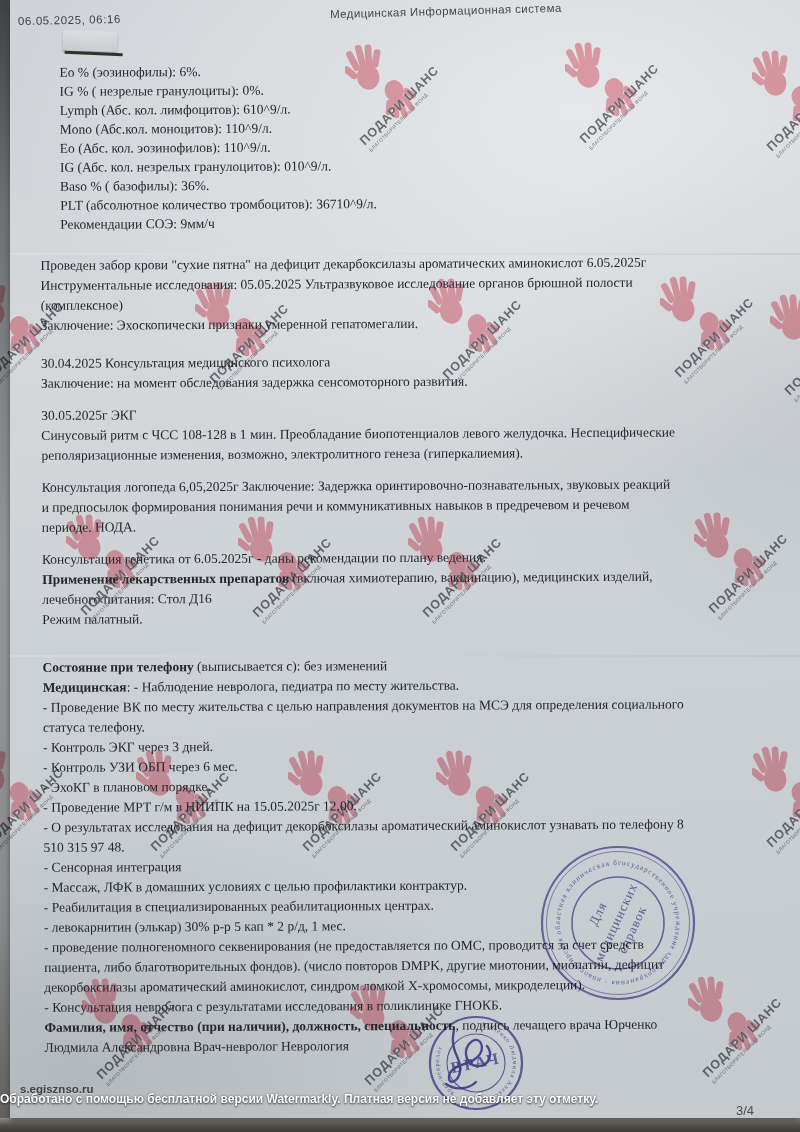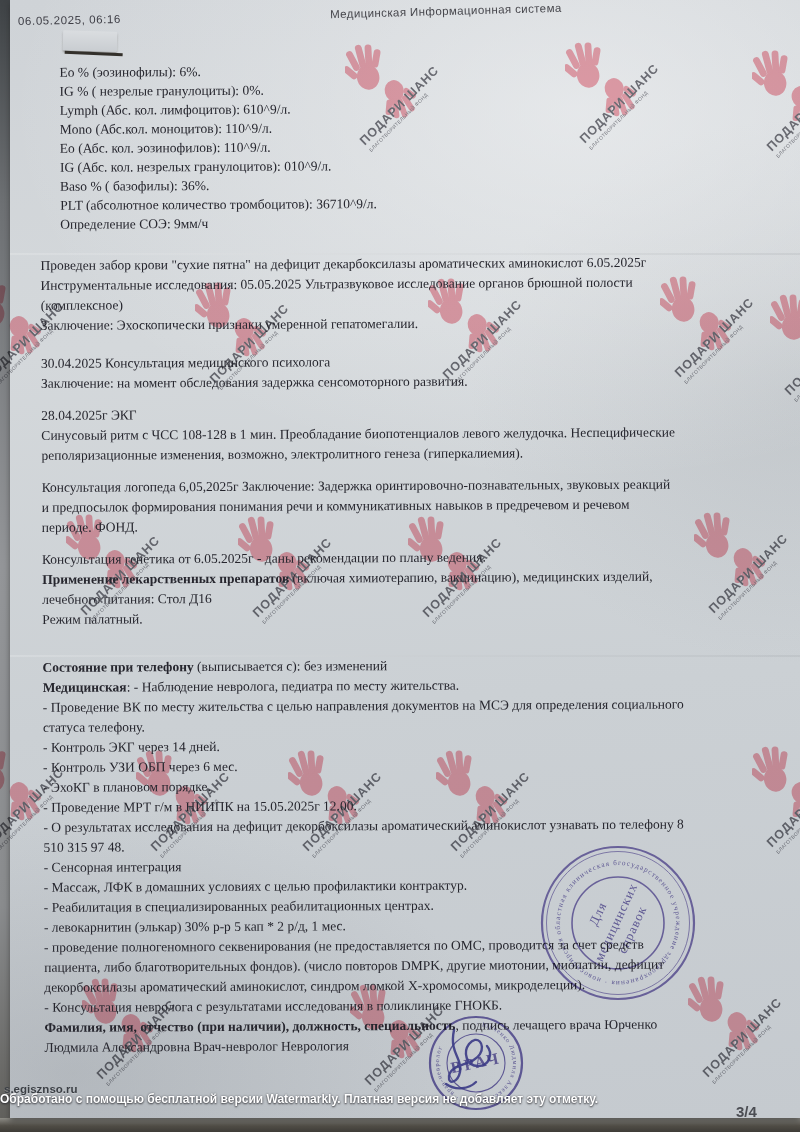--- a/index.html
+++ b/index.html
@@ -41,27 +41,27 @@
   
   .photo-date{position:absolute;left:18px;top:14px;z-index:6;font-family:"Liberation Sans",sans-serif;
         font-size:11.5px;color:#3e3e46;letter-spacing:.6px;transform:rotate(-1.2deg);}
   .mis-title{position:absolute;left:330px;top:5px;z-index:4;font-family:"Liberation Sans",sans-serif;
         font-size:11.5px;color:#46464c;letter-spacing:.4px;transform:rotate(-1.6deg);}
   .page-fold{position:absolute;left:63px;top:31px;width:54px;height:20px;z-index:4;border-radius:1px;
         background:linear-gradient(180deg,#dadde0,#c9cdd1);box-shadow:0 2px 2px rgba(60,55,50,.35);
         transform:rotate(1.5deg);}
   .page-fold::after{content:"";position:absolute;left:2px;bottom:-4px;width:58px;height:3px;
         background:#33302b;transform:rotate(1deg);}
-  .egis-url{position:absolute;left:4px;top:1083px;z-index:6;font-family:"Liberation Sans",sans-serif;
+  .egis-url{position:absolute;left:20px;top:1083px;z-index:6;font-family:"Liberation Sans",sans-serif;
         font-weight:700;font-size:11.5px;color:#3b3f45;text-shadow:0 1px 1px rgba(255,255,255,.3);}
   .wmly{position:absolute;left:0;right:0;top:1092px;z-index:7;text-align:left;
         font-family:"Liberation Sans",sans-serif;font-weight:700;font-size:12px;color:#ffffff;
         text-shadow:0 1px 2px rgba(40,40,45,.85),0 0 2px rgba(40,40,45,.5);}
   .page-num{position:absolute;left:736px;top:1103px;z-index:8;font-family:"Liberation Sans",sans-serif;
-        font-weight:700;font-size:15px;color:#4b4d53;}
+        font-weight:400;font-size:13px;color:#4b4d53;}
   .defs-svg{position:absolute;width:0;height:0;}
 </style>
 </head>
 <body>
 
 <svg class="defs-svg" aria-hidden="true">
   <defs>
     <g id="hand">
       <ellipse cx="22" cy="36" rx="11.5" ry="13"></ellipse>
       <rect x="1" y="20" width="7" height="17" rx="3.5" transform="rotate(-40 4.5 28)"></rect>
@@ -332,42 +332,42 @@
 
   <div class="content">
       <div class="line lab"><span>Eo % (эозинофилы): 6%.</span></div>
       <div class="line lab"><span>IG % (  незрелые гранулоциты): 0%.</span></div>
       <div class="line lab"><span>Lymph (Абс. кол. лимфоцитов): 610^9/л.</span></div>
       <div class="line lab"><span>Mono  (Абс.кол. моноцитов): 110^9/л.</span></div>
       <div class="line lab"><span>Eo (Абс. кол. эозинофилов): 110^9/л.</span></div>
       <div class="line lab"><span>IG (Абс. кол. незрелых гранулоцитов): 010^9/л.</span></div>
       <div class="line lab"><span>Baso % ( базофилы): 36%.</span></div>
       <div class="line lab"><span>PLT (абсолютное количество тромбоцитов): 36710^9/л.</span></div>
-      <div class="line lab"><span>Определение СОЭ: 9мм/ч</span></div>
+      <div class="line lab"><span>Рекомендации СОЭ: 9мм/ч</span></div>
       <div class="line" style="margin-top: 22px;"><span>Проведен забор крови "сухие пятна" на дефицит декарбоксилазы ароматических аминокислот 6.05.2025г</span></div>
       <div class="line"><span>Инструментальные исследования: 05.05.2025 Ультразвуковое исследование органов брюшной полости</span></div>
       <div class="line"><span>(комплексное)</span></div>
       <div class="line"><span>Заключение: Эхоскопически признаки  умеренной гепатомегалии.</span></div>
       <div class="line" style="margin-top: 18px;"><span>30.04.2025 Консультация медицинского психолога</span></div>
       <div class="line"><span>Заключение: на момент обследования задержка сенсомоторного развития.</span></div>
-      <div class="line" style="margin-top: 12px;"><span>28.04.2025г  ЭКГ</span></div>
+      <div class="line" style="margin-top: 12px;"><span>30.05.2025г  ЭКГ</span></div>
       <div class="line"><span>Синусовый ритм с ЧСС 108-128 в 1 мин. Преобладание биопотенциалов левого желудочка. Неспецифические</span></div>
       <div class="line"><span>реполяризационные изменения, возможно, электролитного генеза (гиперкалиемия).</span></div>
       <div class="line" style="margin-top: 12px;"><span>Консультация логопеда 6,05,2025г Заключение: Задержка оринтировочно-познавательных, звуковых реакций</span></div>
       <div class="line"><span>и предпосылок формирования понимания речи и коммуникативных навыков в предречевом и речевом</span></div>
-      <div class="line"><span>периоде. ФОНД.</span></div>
+      <div class="line"><span>периоде. НОДА.</span></div>
       <div class="line" style="margin-top: 12px;"><span>Консультация генетика от 6.05.2025г - даны рекомендации по плану ведения.</span></div>
       <div class="line"><b>Применение лекарственных препаратов</b><span> (включая химиотерапию, вакцинацию), медицинских изделий,</span></div>
       <div class="line"><span>лечебного питания: Стол Д16</span></div>
       <div class="line"><span>Режим палатный.</span></div>
       <div class="line" style="margin-top: 28px;"><b>Состояние при телефону</b><span> (выписывается с): без изменений</span></div>
       <div class="line"><b>Медицинская</b><span>: - Наблюдение невролога, педиатра по месту жительства.</span></div>
       <div class="line"><span>- Проведение ВК по месту жительства с целью направления документов на МСЭ для определения социального</span></div>
       <div class="line"><span>статуса телефону.</span></div>
-      <div class="line"><span>- Контроль ЭКГ через 14 дней.</span></div>
+      <div class="line"><span>- Контроль ЭКГ через 3 дней.</span></div>
       <div class="line"><span>- Контроль УЗИ ОБП через 6 мес.</span></div>
       <div class="line"><span>- ЭхоКГ  в плановом порядке.</span></div>
       <div class="line"><span>- Проведение МРТ г/м в НИИПК на 15.05.2025г 12.00.</span></div>
       <div class="line"><span>- О результатах исследования на дефицит декорбоксилазы ароматический аминокислот узнавать по телефону 8</span></div>
       <div class="line"><span>510 315 97 48.</span></div>
       <div class="line"><span>- Сенсорная интеграция</span></div>
       <div class="line"><span>- Массаж, ЛФК в домашних условиях с целью профилактики контрактур.</span></div>
       <div class="line"><span>- Реабилитация в специализированных реабилитационных центрах.</span></div>
       <div class="line"><span>- левокарнитин (элькар) 30% р-р 5 кап * 2 р/д, 1 мес.</span></div>
       <div class="line"><span>- проведение полногеномного секвенирования (не предоставляется по ОМС, проводится за счет средств</span></div>

